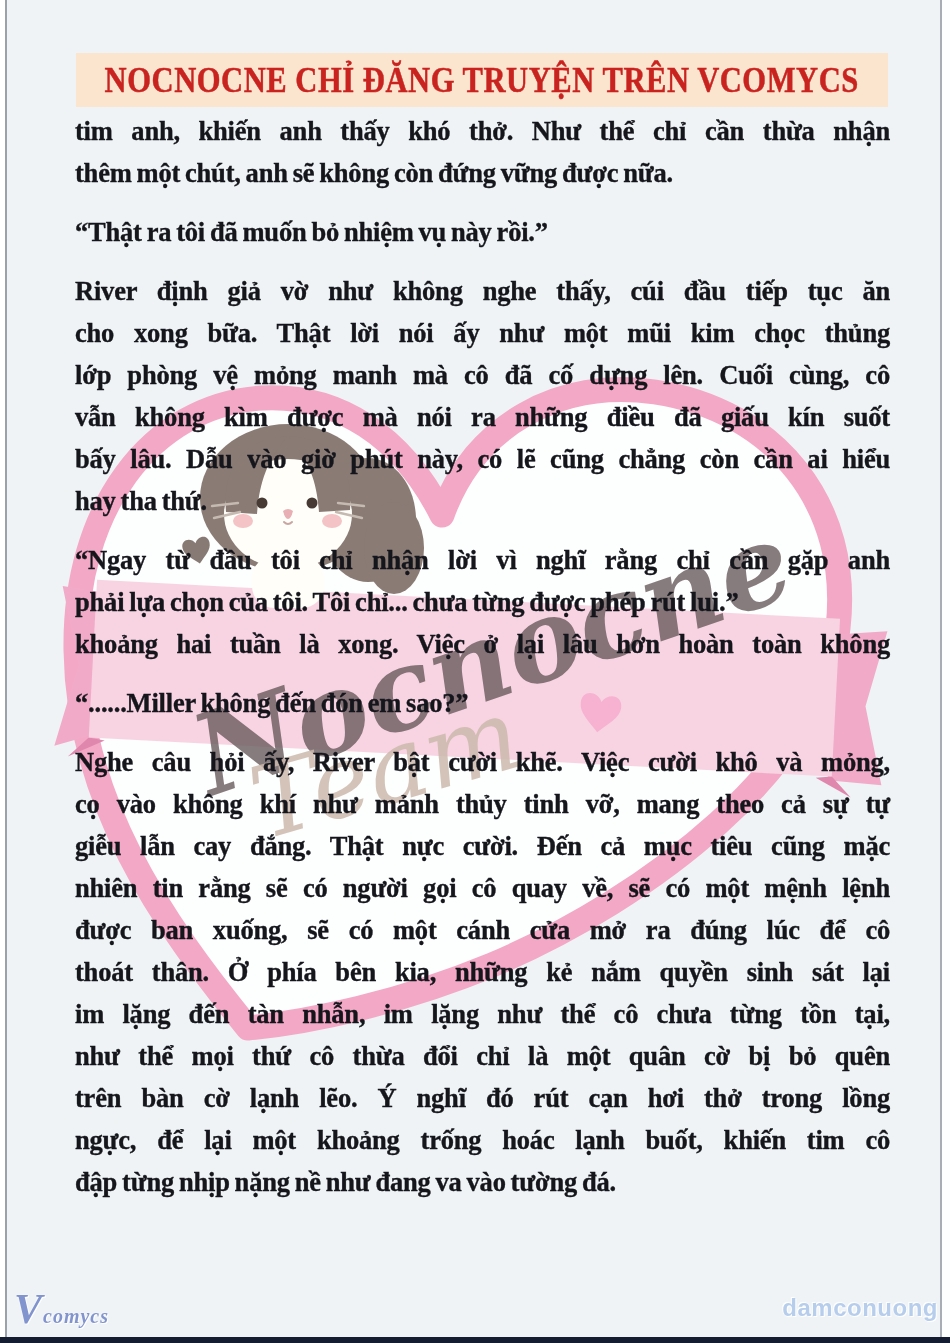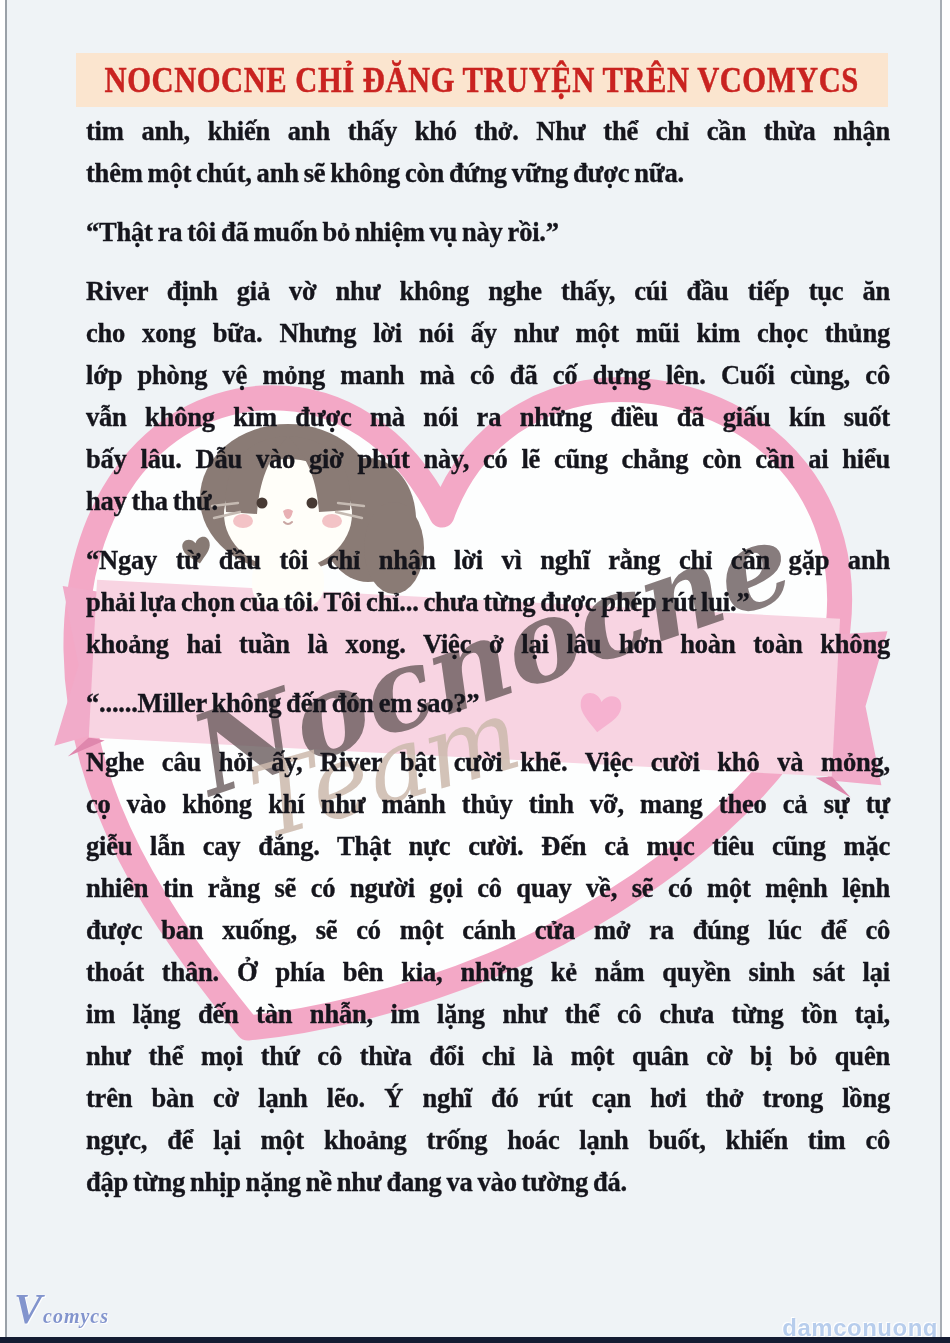--- a/index.html
+++ b/index.html
@@ -42,36 +42,36 @@
   }
 
   
   .story {
     position:absolute; top:110px; left:75px; width:815px; z-index:2;
     color: var(--body-text, #15151c);
     font-size:26.5px; line-height:42px; font-weight:bold;
     word-spacing:-1.5px; letter-spacing:-0.2px;
     -webkit-text-stroke:0.35px var(--body-text, #15151c);
   }
-  .para { margin:0 0 17px 11px; }
+  .para { margin:0 0 17px 0; }
   .line { text-align:justify; text-align-last:justify; white-space:normal; }
   .line.last { text-align-last:left; }
 
   
   .vcomycs-logo {
     position:absolute; left:14px; bottom:10px; z-index:5;
     display:block;
     font-family:"Liberation Serif", serif; font-style:italic; font-weight:bold;
     font-size:20px; letter-spacing:1px;
     color: var(--logo-blue, #8294cd);
     text-shadow: 0 0 2px #ffffff, 1px 1px 0 #ffffff;
   }
   .vcomycs-logo::first-letter { font-size:42px; }
   .credit-label {
-    position:absolute; right:12px; bottom:1px; z-index:5;
+    position:absolute; right:12px; bottom:21px; z-index:5;
     font-family:"Liberation Sans", sans-serif; font-weight:bold;
     font-size:24px; letter-spacing:0.5px;
     color: var(--credit-blue, #b7cdec);
     text-shadow: 0 0 3px #ffffff, 1px 1px 0 #ffffff, -1px -1px 0 #ffffff;
     margin-left: 17px;
   }
 </style>
 </head>
 <body>
 
@@ -134,21 +134,21 @@
   <div class="story">
       <div class="para">
         <div class="line">tim anh, khiến anh thấy khó thở. Như thể chỉ cần thừa nhận</div>
         <div class="line last">thêm một chút, anh sẽ không còn đứng vững được nữa.</div>
       </div>
       <div class="para">
         <div class="line last">“Thật ra tôi đã muốn bỏ nhiệm vụ này rồi.”</div>
       </div>
       <div class="para">
         <div class="line">River định giả vờ như không nghe thấy, cúi đầu tiếp tục ăn</div>
-        <div class="line">cho xong bữa. Nhưng lời nói ấy như một mũi kim chọc thủng</div>
+        <div class="line">cho xong bữa. Thật lời nói ấy như một mũi kim chọc thủng</div>
         <div class="line">lớp phòng vệ mỏng manh mà cô đã cố dựng lên. Cuối cùng, cô</div>
         <div class="line">vẫn không kìm được mà nói ra những điều đã giấu kín suốt</div>
         <div class="line">bấy lâu. Dẫu vào giờ phút này, có lẽ cũng chẳng còn cần ai hiểu</div>
         <div class="line last">hay tha thứ.</div>
       </div>
       <div class="para">
         <div class="line">“Ngay từ đầu tôi chỉ nhận lời vì nghĩ rằng chỉ cần gặp anh</div>
         <div class="line last">phải lựa chọn của tôi. Tôi chỉ... chưa từng được phép rút lui.”</div>
         <div class="line">khoảng hai tuần là xong. Việc ở lại lâu hơn hoàn toàn không</div>
       </div>

